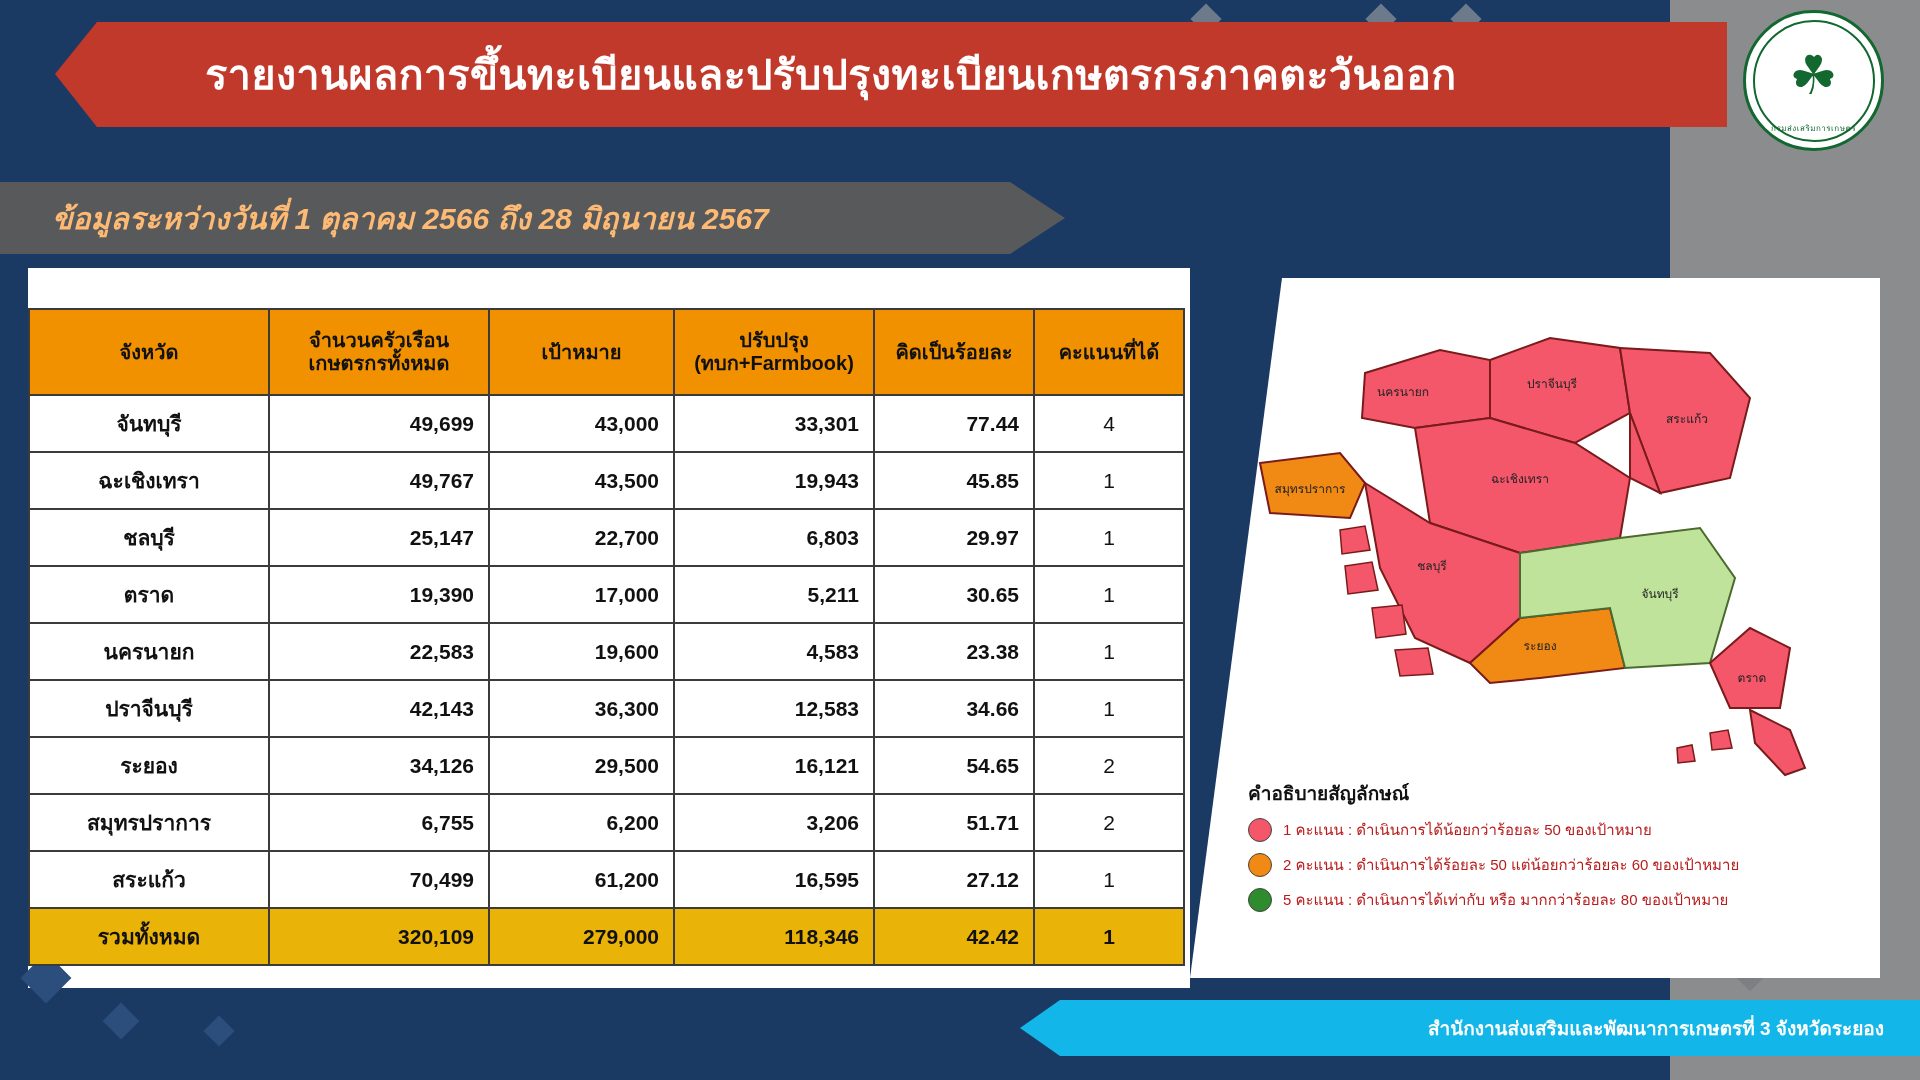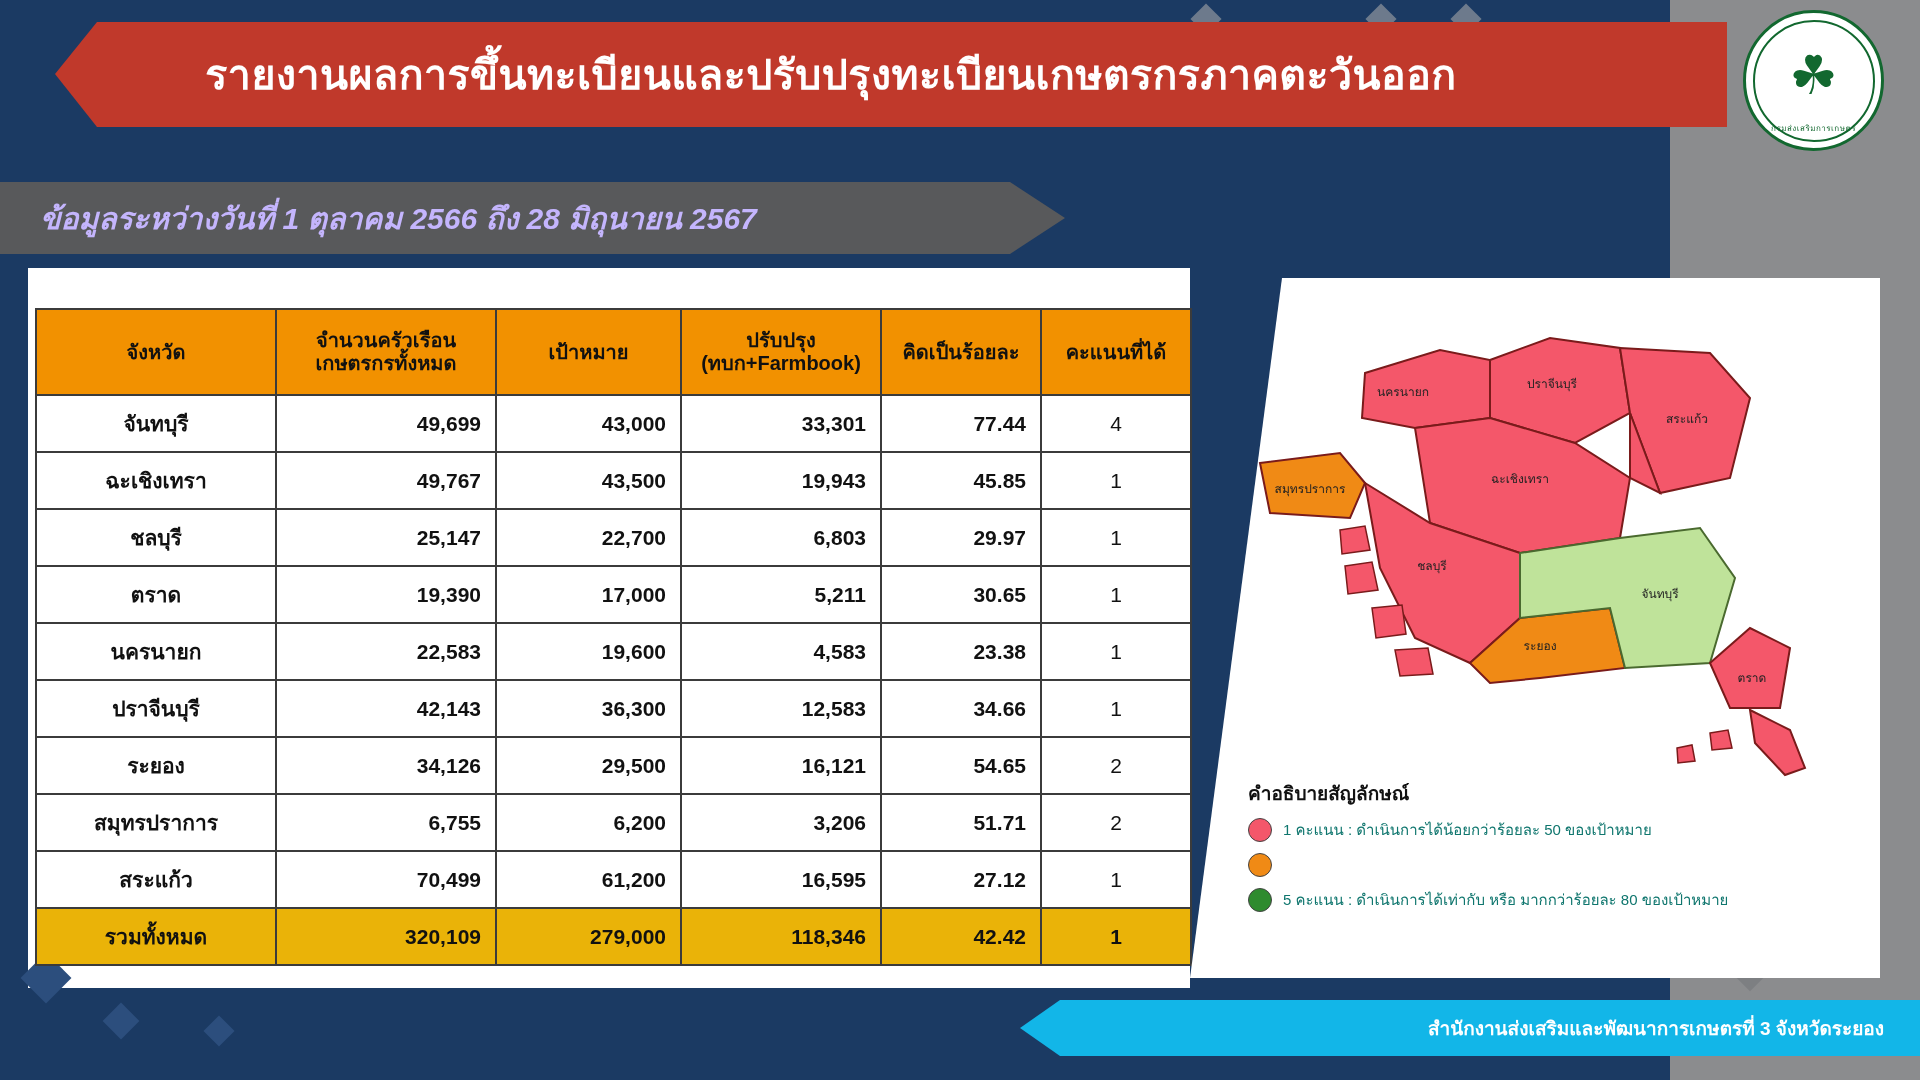--- a/index.html
+++ b/index.html
@@ -114,34 +114,33 @@
   .date-ribbon {
     position: absolute;
     left: 0; top: 182px;
     width: 1065px; height: 72px;
     background: #58595b;
     clip-path: polygon(0 0, 1010px 0, 1065px 36px, 1010px 72px, 0 72px);
     display: flex;
     align-items: center;
   }
   .date-text {
-    color: #c4b5fd;
+    color: #fdba74;
     font-size: 30px;
     font-weight: bold;
     font-style: italic;
-    padding-left: 40px;
+    padding-left: 52px;
     white-space: nowrap;
   }
 
   
   .table-wrap {
     position: absolute;
     left: 28px; top: 308px;
     width: 1155px;
-    padding-left: 7px;
   }
   table.data {
     border-collapse: collapse;
     width: 1155px;
     table-layout: fixed;
   }
   table.data th, table.data td {
     border: 2px solid #3b3b3b;
     font-size: 21px;
     color: #111111;
@@ -211,21 +210,21 @@
   }
   .legend-dot {
     width: 22px; height: 22px;
     border-radius: 50%;
     border: 1px solid #444;
     margin-right: 11px;
     flex: 0 0 auto;
   }
   .legend-label {
     font-size: 15px;
-    color: #0f766e;
+    color: #b91c1c;
     white-space: nowrap;
   }
 
   
   .footer-ribbon {
     position: absolute;
     left: 1020px; top: 1000px;
     width: 900px; height: 56px;
     background: #12b6e8;
     clip-path: polygon(40px 0, 900px 0, 900px 56px, 40px 56px, 0 28px);
@@ -443,20 +442,21 @@
     </div>
 
     <div class="legend">
       <div class="legend-title">คำอธิบายสัญลักษณ์</div>
       <div class="legend-row">
         <span class="legend-dot" style="background:#f4576a"></span>
         <span class="legend-label">1 คะแนน : ดำเนินการได้น้อยกว่าร้อยละ 50 ของเป้าหมาย</span>
       </div>
       <div class="legend-row">
         <span class="legend-dot" style="background:#f08a15"></span>
+        <span class="legend-label">2 คะแนน : ดำเนินการได้ร้อยละ 50 แต่น้อยกว่าร้อยละ 60 ของเป้าหมาย</span>
       </div>
       <div class="legend-row">
         <span class="legend-dot" style="background:#2e8b2e"></span>
         <span class="legend-label">5 คะแนน : ดำเนินการได้เท่ากับ หรือ มากกว่าร้อยละ 80 ของเป้าหมาย</span>
       </div>
     </div>
   </div>
 
   <div class="footer-ribbon">
     <div class="footer-text">สำนักงานส่งเสริมและพัฒนาการเกษตรที่ 3 จังหวัดระยอง</div>

